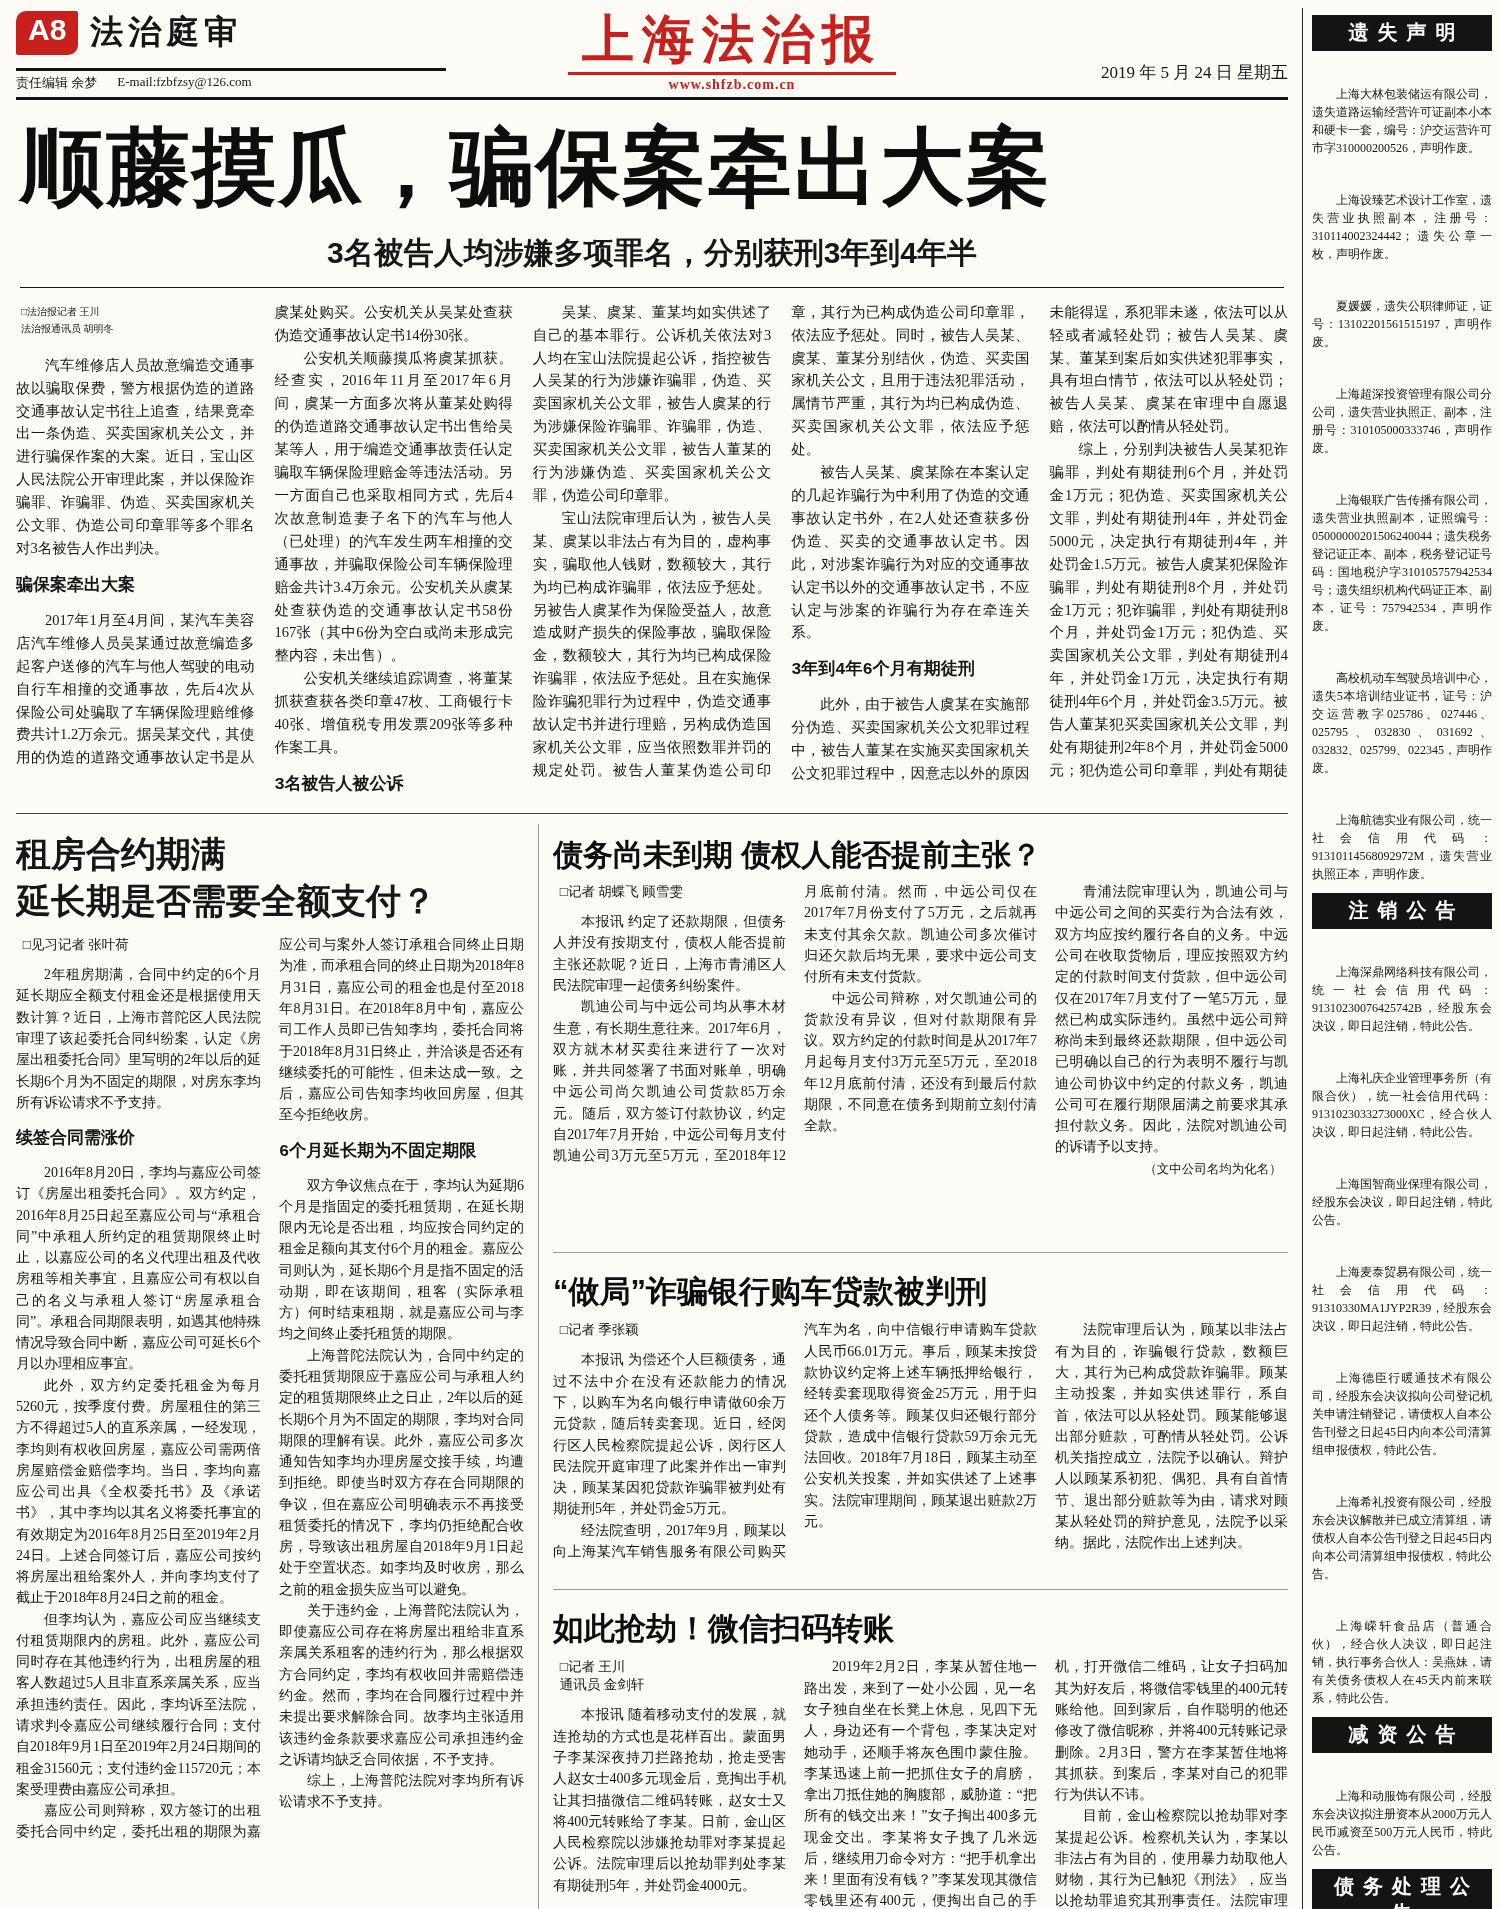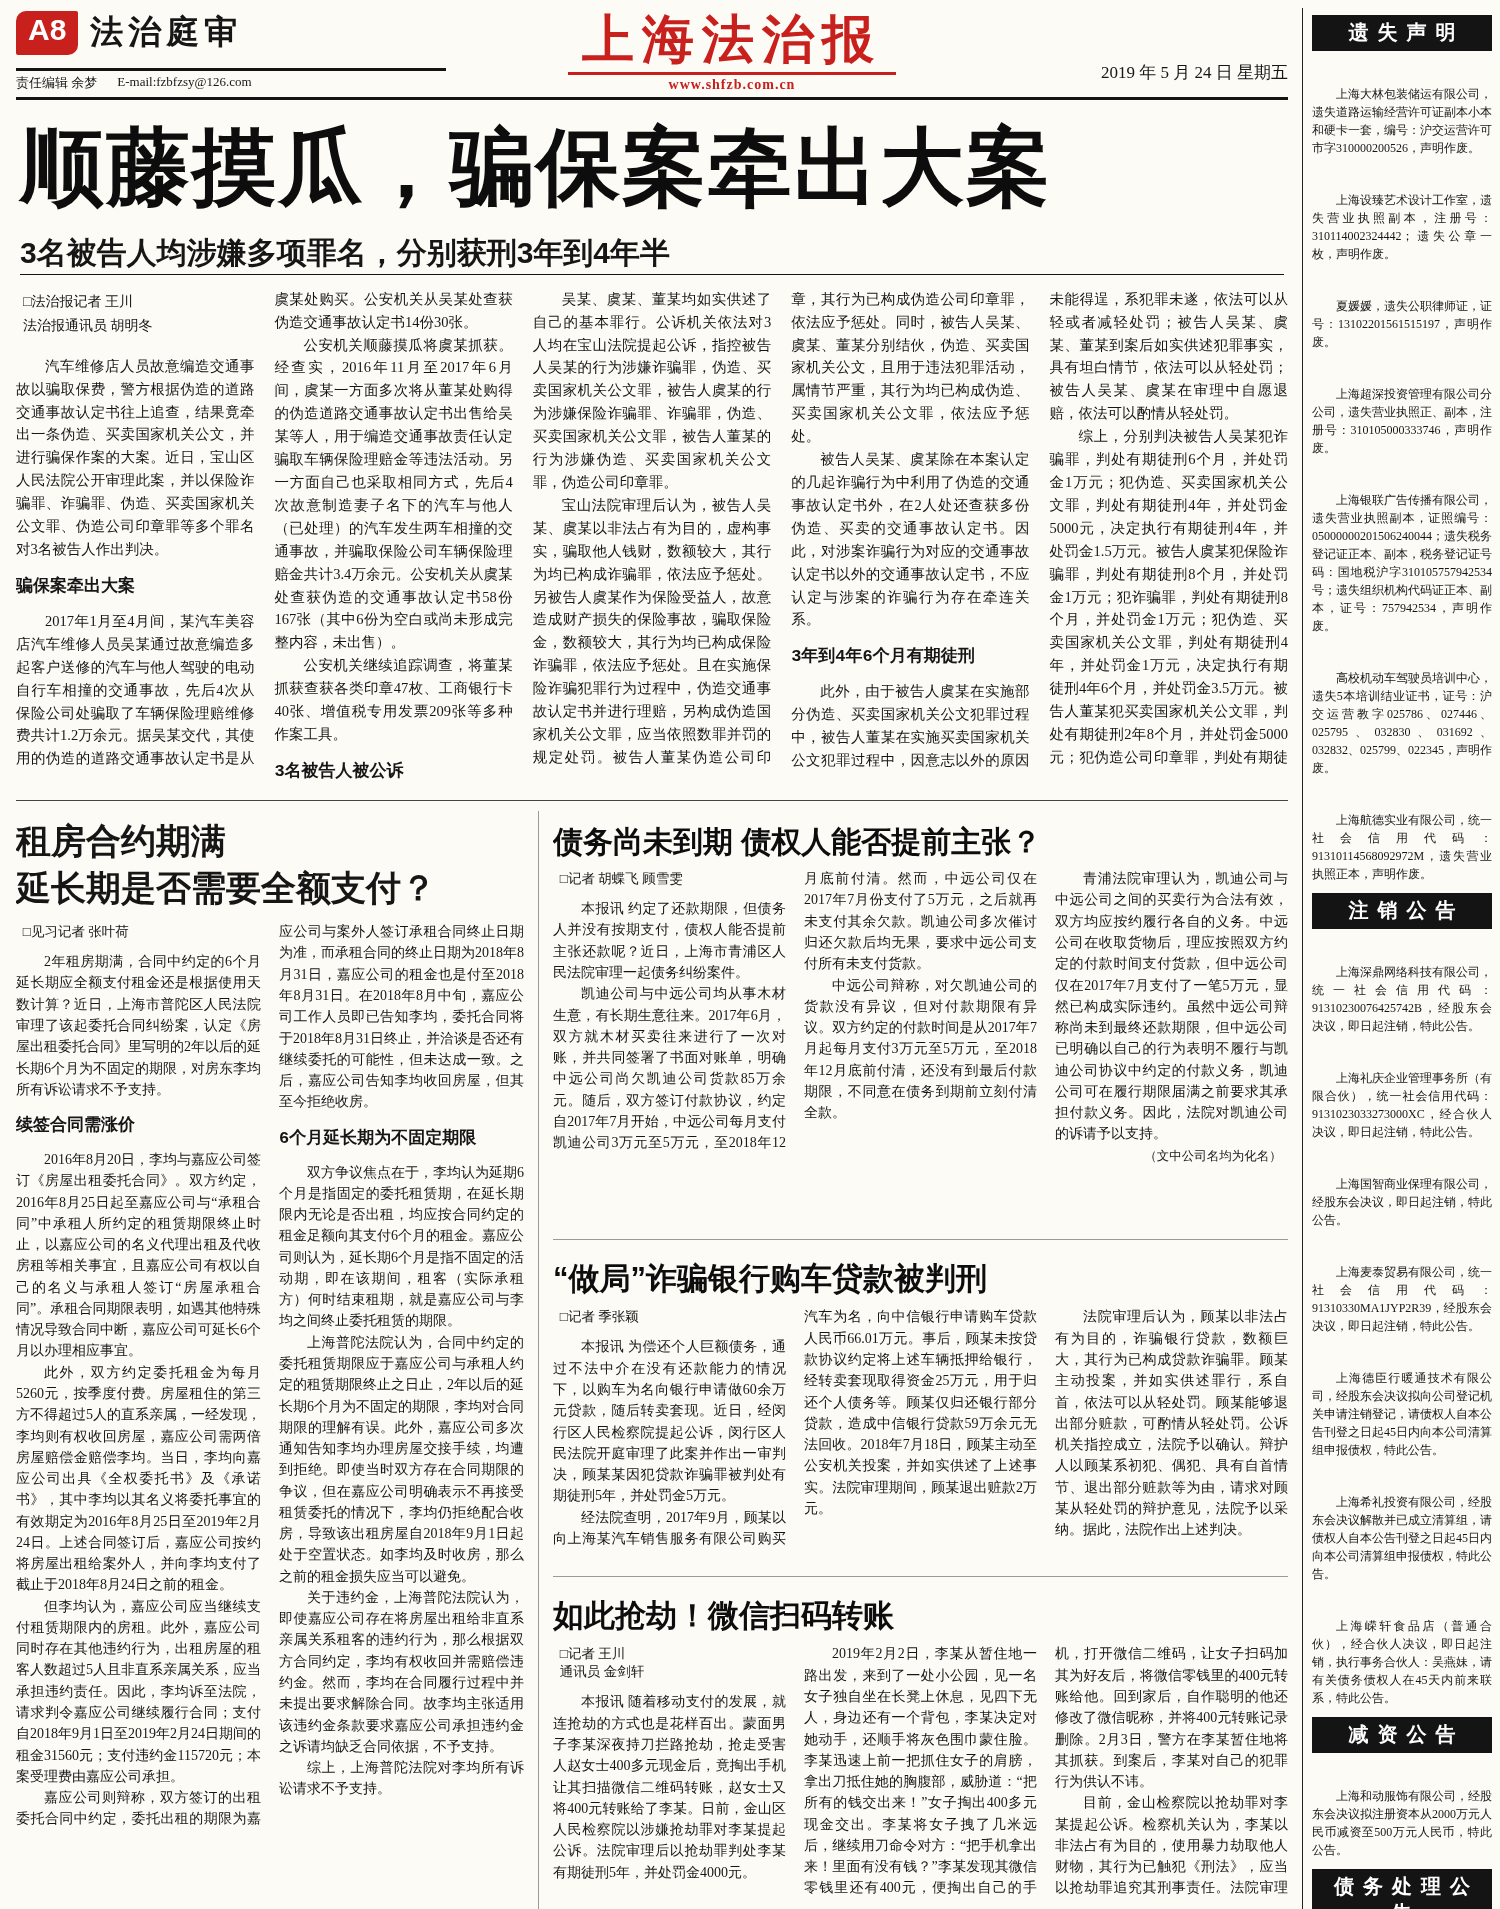--- a/index.html
+++ b/index.html
@@ -22,31 +22,31 @@
   .masthead { color:#c8201d; font-size:52px; font-weight:bold; letter-spacing:8px;
               display:inline-block; border-bottom:3px solid #c8201d; padding:0 14px 2px; line-height:1.15;
               font-family:"Liberation Serif",serif; }
   .website { color:#c8201d; font-size:14px; font-weight:bold; letter-spacing:1px; margin-top:2px; }
   .mh-right { width:270px; display:flex; align-items:flex-end; justify-content:flex-end; font-size:17px; padding-bottom:8px; }
 
   .lead-head { padding:22px 4px 0; }
   .lead-head h1 { font-family:"Liberation Sans",sans-serif; font-size:84px; font-weight:900;
                   letter-spacing:2px; line-height:1.08; color:#0d0d0d; }
   .lead-head h2 { font-family:"Liberation Sans",sans-serif; font-size:30px; font-weight:700;
-                  margin-top:20px; padding-bottom:0; border-bottom:1.5px solid #141414; }
+                  margin-top:20px; padding-bottom:13px; border-bottom:1.5px solid #141414;text-align:center; }
 
   .lead-body { height:502px; overflow:hidden; margin-top:13px; }
   .cols5 { columns:5; column-gap:20px; }
   .cols3 { columns:3; column-gap:18px; }
   .cols2 { columns:2; column-gap:18px; }
   .para { font-size:14.5px; line-height:1.58; text-align:justify; text-indent:2em; }
   .para-s { font-size:14px; line-height:1.52; text-align:justify; text-indent:2em; }
   .subhead { font-family:Liberation Mono, monospace; font-size:17px; font-weight:700;
              text-align:left; margin:13px 0; }
-  .byline-block { font-size:14px; line-height:1.75; margin:2px 0 16px 0.5em; }
+  .byline-block { font-size:10px; line-height:1.75; margin:2px 0 16px 0.5em; }
   .byline { font-size:13.5px; margin:2px 0 10px 0.5em; }
   .note { font-size:12.5px; text-align:right; padding-right:0.5em; margin-top:3px; }
 
   .hr-strong { border-top:1.5px solid #444; margin:10px 0 10px; }
   .hr-thin { border-top:1px solid #9a9a9a; margin:8px 0; }
 
   .lower { flex:1; display:flex; overflow:hidden; }
   .zufang { width:522px; overflow:hidden; padding-right:14px; display:flex; flex-direction:column; }
   .zf-headline { font-family:"Liberation Sans",sans-serif; font-size:35px; font-weight:900;
                  line-height:1.35; margin:6px 0 10px; }

